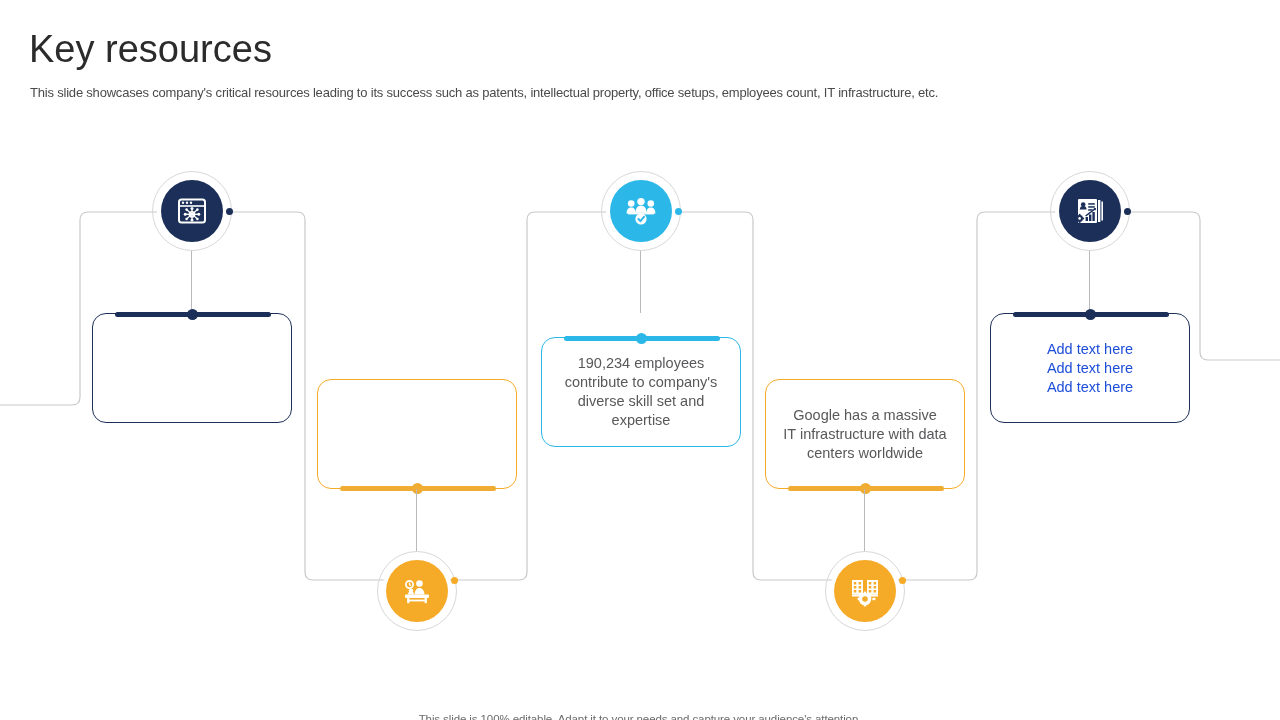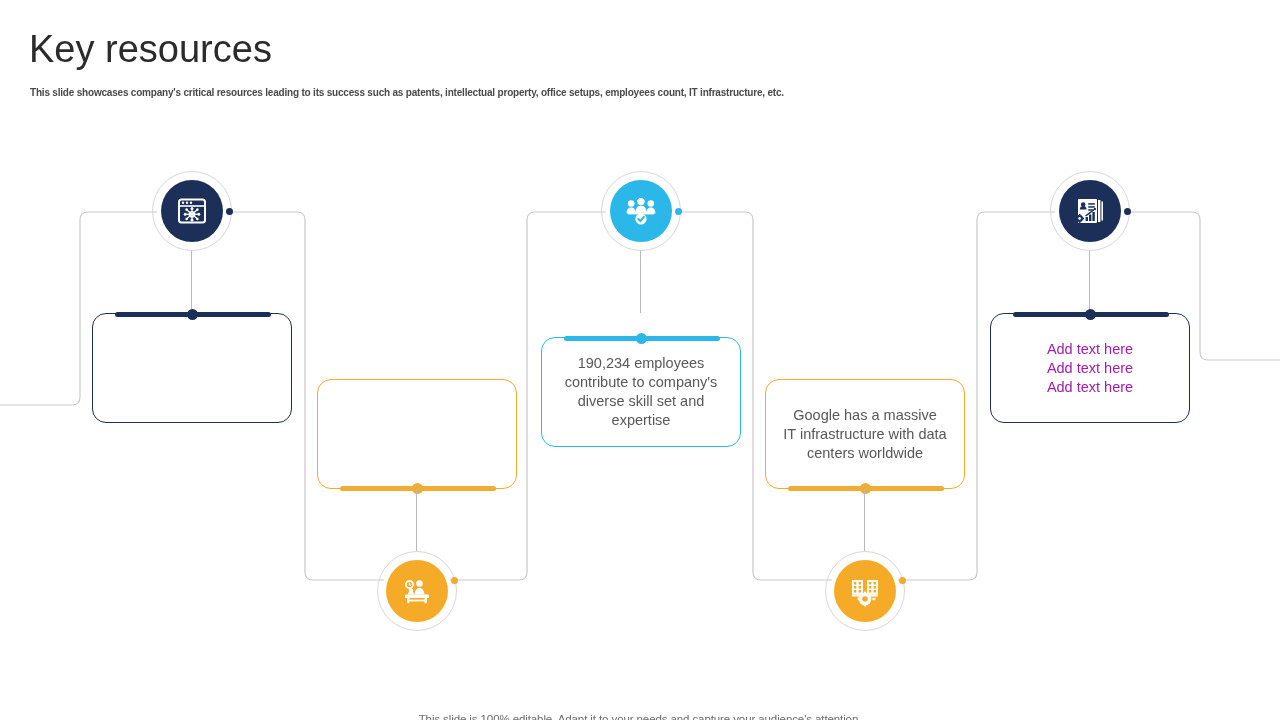--- a/index.html
+++ b/index.html
@@ -12,21 +12,21 @@
   .slide{position:absolute;inset:0;width:1280px;height:540px;}
 
   
   .page-title{
     position:absolute;left:29px;top:27px;
     font-size:38px;line-height:44px;font-weight:400;color:#2b2b2b;
     letter-spacing:0px;
   }
   .page-subtitle{
     position:absolute;left:30px;top:85px;
-    font-size:10px;line-height:15px;color:#4a4a4a;font-weight:700;
+    font-size:13px;line-height:15px;color:#4a4a4a;font-weight:400;
     letter-spacing:-0.2px;
     text-align:right;
   }
   .footer-note{
     position:absolute;left:0;right:0;top:702px;text-align:center;
     font-size:11.5px;color:#6b6b6b;letter-spacing:-0.1px;margin-top:11px;
   }
 
   
   .connector{position:absolute;left:0;top:0;width:1280px;height:720px;pointer-events:none;}
@@ -266,21 +266,21 @@
     </div>
     <div class="pathdot" style="left:899px;top:577px;background:#f5ab28;"></div>
   </div>
 
   <div class="node">
     <div class="stem" style="left:1089px;top:250px;height:63px;"></div>
 
     <div class="card" style="left:990px;top:313px;border:1.3px solid #1b2f58;">
       <div class="bar top" style="background:#1b2f58;"></div>
       <div class="bar-dot top" style="background:#1b2f58;"></div>
-      <div class="card-text" style="color:#a21caf;text-align:right;">Add text here
+      <div class="card-text" style="color:#1d4ed8;text-align:right;">Add text here
 Add text here
 Add text here</div>
     </div>
 
     <div class="circle-wrap" style="left:1050px;top:171px;">
       <div class="circle-ring"></div>
       <div class="circle-gap"></div>
       <div class="circle-fill" style="background:#1b2f58;">
         <svg width="34" height="34" viewBox="0 0 34 34">
 

